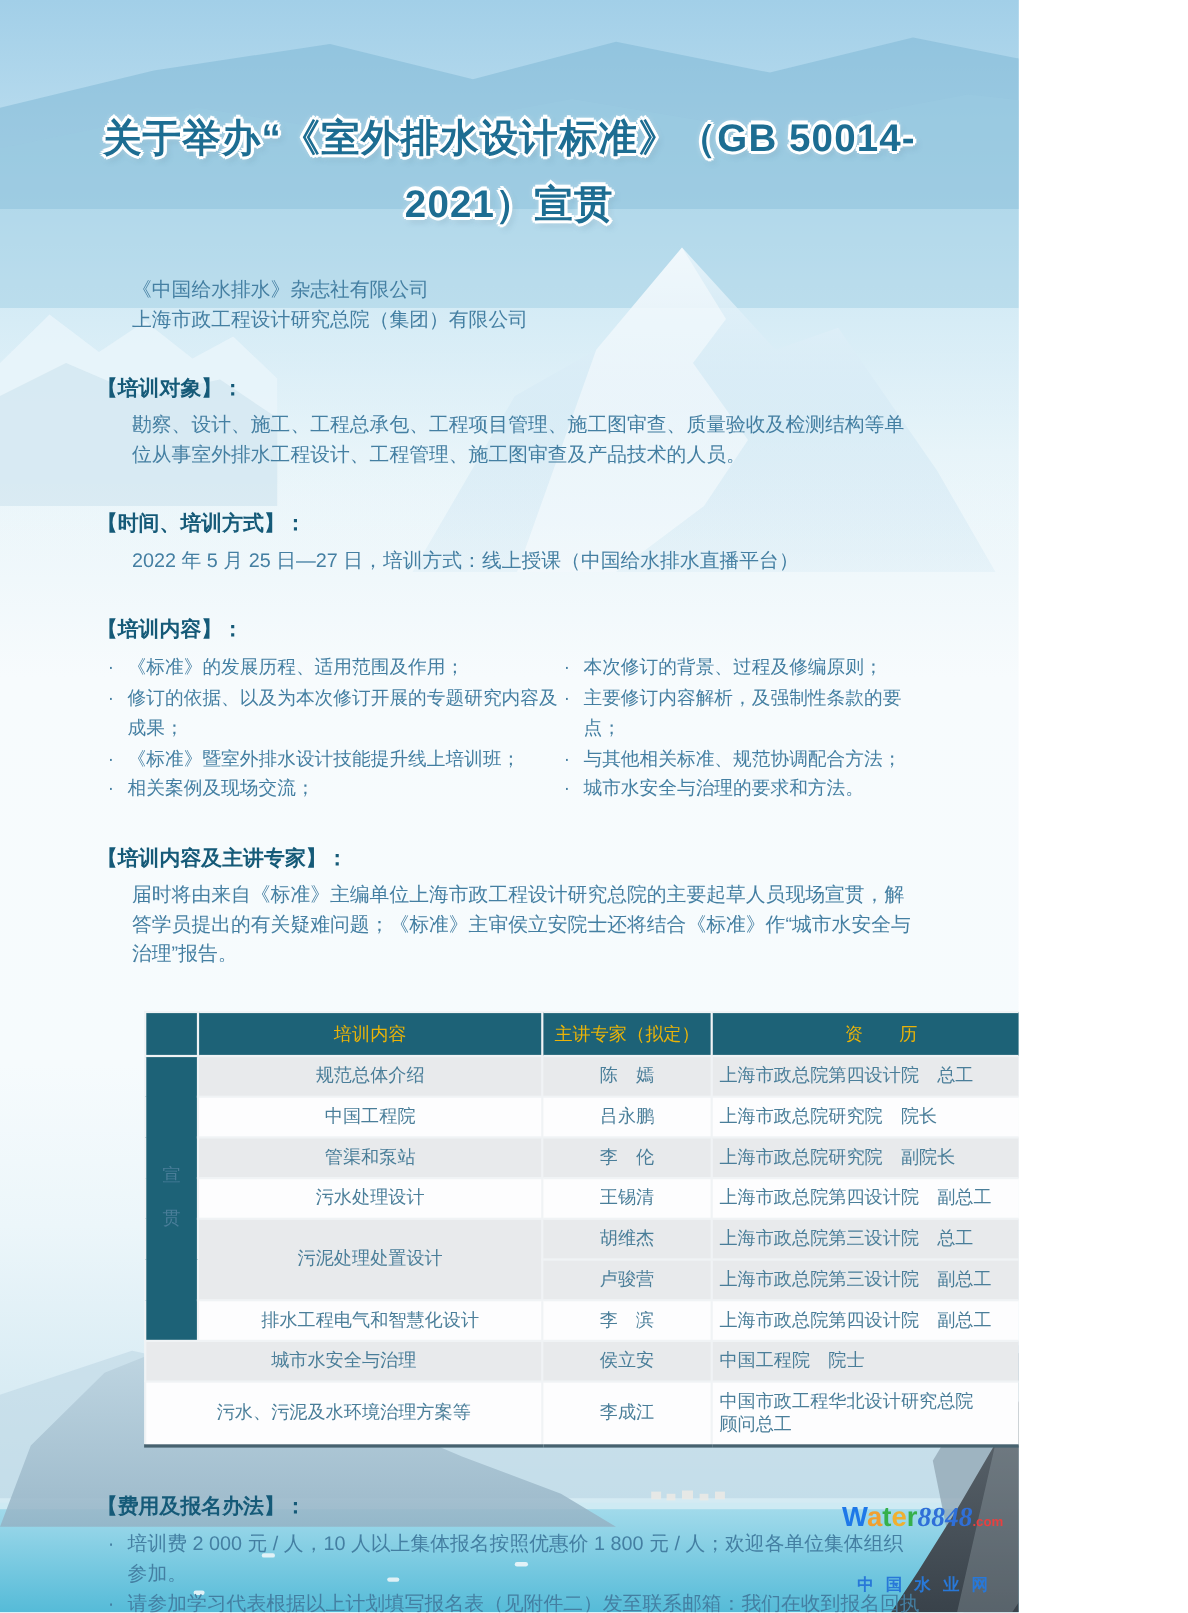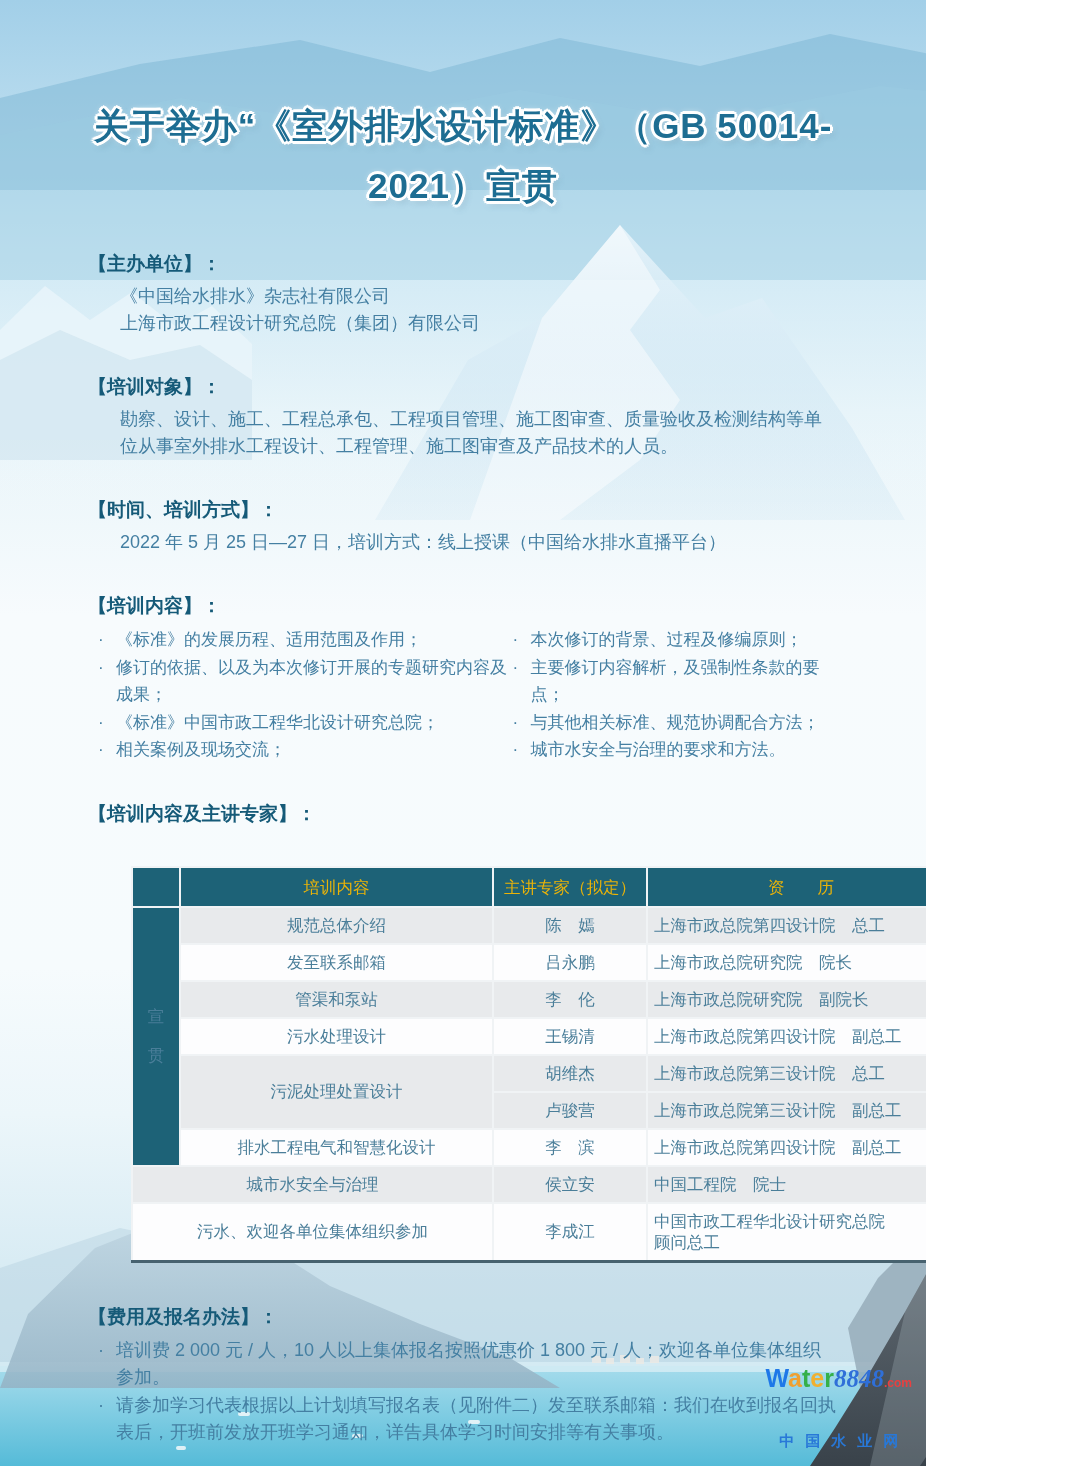--- a/index.html
+++ b/index.html
@@ -136,21 +136,20 @@
     <path d="M1080,120 L1040,170 L1060,240 L1020,310 L1040,350 L1080,350 Z" fill="#2c343a" opacity="0.45"></path>
   </svg>
 
   <div class="content">
 
     <div class="title-block">
       <div class="title-line">关于举办“《室外排水设计标准》（GB 50014-2021）宣贯</div>
     </div>
 
     <div class="section">
-      <div class="sec-head">【主办单位】：</div>
       <div class="sec-body">
         <div class="sec-line">《中国给水排水》杂志社有限公司</div>
         <div class="sec-line">上海市政工程设计研究总院（集团）有限公司</div>
       </div>
     </div>
 
     <div class="section">
       <div class="sec-head">【培训对象】：</div>
       <div class="sec-body" style="max-width:880px;">勘察、设计、施工、工程总承包、工程项目管理、施工图审查、质量验收及检测结构等单位从事室外排水工程设计、工程管理、施工图审查及产品技术的人员。</div>
     </div>
@@ -167,21 +166,21 @@
           <li class="bullet">
               <span class="dot">·</span>
               <span class="txt">《标准》的发展历程、适用范围及作用；</span>
             </li>
           <li class="bullet">
               <span class="dot">·</span>
               <span class="txt">修订的依据、以及为本次修订开展的专题研究内容及成果；</span>
             </li>
           <li class="bullet">
               <span class="dot">·</span>
-              <span class="txt">《标准》中国市政工程华北设计研究总院；</span>
+              <span class="txt">《标准》暨室外排水设计技能提升线上培训班；</span>
             </li>
           <li class="bullet">
               <span class="dot">·</span>
               <span class="txt">相关案例及现场交流；</span>
             </li>
         </ul>
         <ul class="bullets col-right">
           <li class="bullet">
               <span class="dot">·</span>
               <span class="txt">本次修订的背景、过程及修编原则；</span>
@@ -197,20 +196,21 @@
           <li class="bullet">
               <span class="dot">·</span>
               <span class="txt">城市水安全与治理的要求和方法。</span>
             </li>
         </ul>
       </div>
     </div>
 
     <div class="section" style="margin-bottom:16px;">
       <div class="sec-head">【培训内容及主讲专家】：</div>
+      <div class="sec-body" style="max-width:890px;">届时将由来自《标准》主编单位上海市政工程设计研究总院的主要起草人员现场宣贯，解答学员提出的有关疑难问题；《标准》主审侯立安院士还将结合《标准》作“城市水安全与治理”报告。</div>
     </div>
 
     <table class="schedule">
       <colgroup>
           <col style="width:48px">
           <col style="width:313px">
           <col style="width:154px">
           <col style="width:308px">
         </colgroup>
       <thead>
@@ -227,21 +227,21 @@
             <span class="group-stack">
               <span>宣</span>
               <span>贯</span>
             </span>
           </td>
           <td class="c-content">规范总体介绍</td>
           <td class="c-speaker">陈　嫣</td>
           <td class="c-cred">上海市政总院第四设计院　总工</td>
         </tr>
         <tr class="row-w">
-          <td class="c-content">发至联系邮箱</td>
+          <td class="c-content">中国工程院</td>
           <td class="c-speaker">吕永鹏</td>
           <td class="c-cred">上海市政总院研究院　院长</td>
         </tr>
         <tr class="row-g">
           <td class="c-content">管渠和泵站</td>
           <td class="c-speaker">李　伦</td>
           <td class="c-cred">上海市政总院研究院　副院长</td>
         </tr>
         <tr class="row-w">
           <td class="c-content">污水处理设计</td>
@@ -261,21 +261,21 @@
           <td class="c-content">排水工程电气和智慧化设计</td>
           <td class="c-speaker">李　滨</td>
           <td class="c-cred">上海市政总院第四设计院　副总工</td>
         </tr>
         <tr class="row-g">
           <td class="c-content" colspan="2">城市水安全与治理</td>
           <td class="c-speaker">侯立安</td>
           <td class="c-cred">中国工程院　院士</td>
         </tr>
         <tr class="row-w last-row">
-          <td class="c-content" colspan="2">污水、欢迎各单位集体组织参加</td>
+          <td class="c-content" colspan="2">污水、污泥及水环境治理方案等</td>
           <td class="c-speaker">李成江</td>
           <td class="c-cred">中国市政工程华北设计研究总院
 顾问总工</td>
         </tr>
       </tbody>
     </table>
 
     <div class="section">
       <div class="sec-head">【费用及报名办法】：</div>
       <ul class="bullets fee-bullets" style="max-width:900px;">

